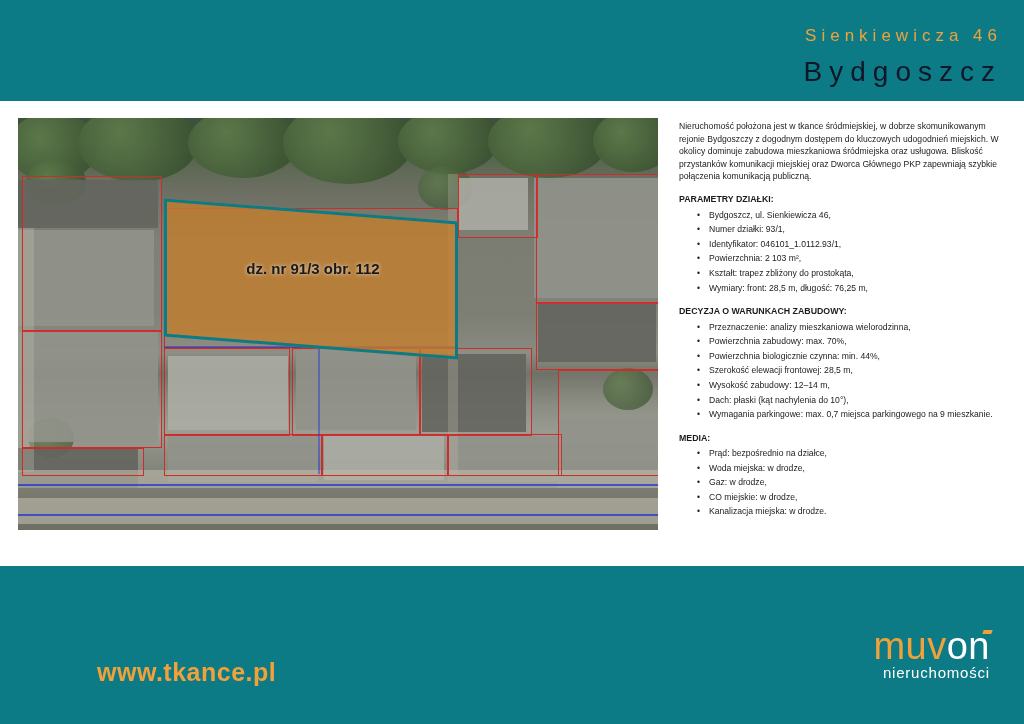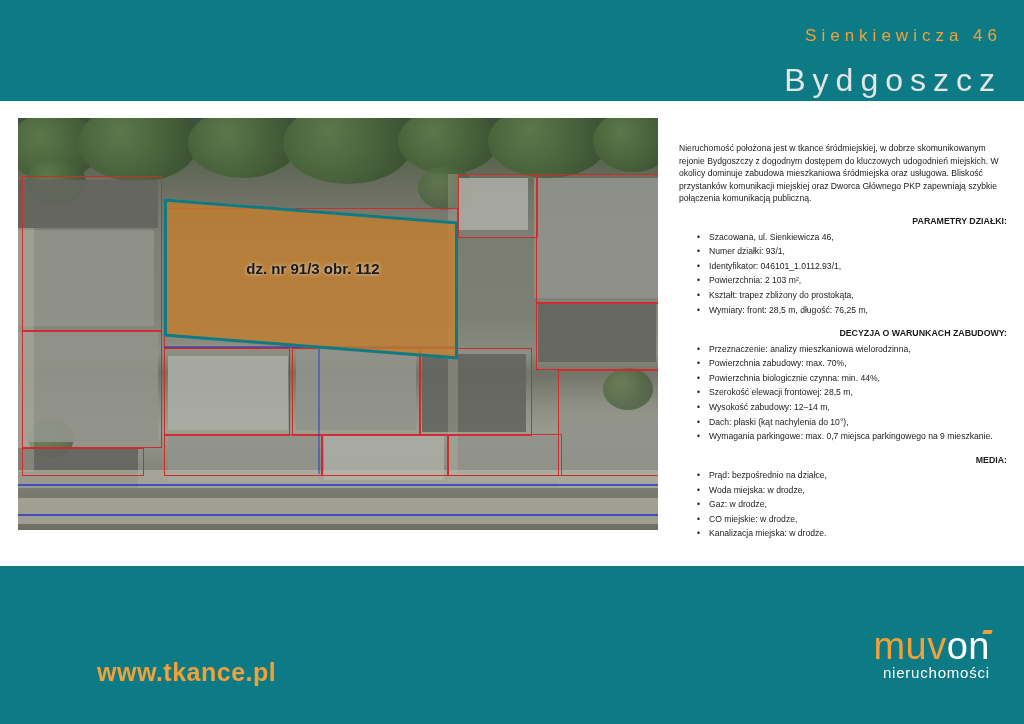--- a/index.html
+++ b/index.html
@@ -34,25 +34,25 @@
     text-align: right;
   }
   .header-sub {
     color: #f0a13a;
     font-size: 17px;
     letter-spacing: 5px;
     font-weight: normal;
     line-height: 20px;
   }
   .header-main {
-    color: #e5e5e5;
-    font-size: 32px;
+    color: #0f172a;
+    font-size: 28px;
     letter-spacing: 7px;
     line-height: 36px;
-    margin-top: 16px;
+    margin-top: 8px;
   }
 
   
   .body-band {
     position: absolute;
     left: 0; top: 101px;
     width: 1024px;
     height: 465px;
     background: #ffffff;
   }
@@ -134,34 +134,33 @@
     color: #1a1a1a;
     font-size: 15px;
     font-weight: bold;
     text-shadow: 0 0 4px rgba(255,255,255,0.75);
   }
 
   
   .text-col {
     position: absolute;
     left: 679px;
-    top: 142px;
+    top: 120px;
     width: 328px;
     color: #1b1b1b;
     font-size: 8.6px;
     line-height: 12.6px;
   }
   .text-col p.intro {
     margin: 0 0 10px 0;
   }
   .sec-title {
     font-weight: bold;
     font-size: 8.8px;
     margin: 0 0 3px 0;
-    text-align: right;
   }
   ul.bullets {
     margin: 0 0 11px 0;
     padding-left: 30px;
     list-style: none;
   }
   ul.bullets li {
     position: relative;
     margin: 0 0 2.2px 0;
     line-height: 12.4px;
@@ -296,21 +295,21 @@
     <div class="plot-label">dz. nr 91/3 obr. 112</div>
   </div>
 
   <div class="text-col">
     <p class="intro">Nieruchomość położona jest w tkance śródmiejskiej, w dobrze skomunikowanym rejonie Bydgoszczy z dogodnym dostępem do kluczowych udogodnień miejskich.
 W okolicy dominuje zabudowa mieszkaniowa śródmiejska oraz usługowa.
 Bliskość przystanków komunikacji miejskiej oraz Dworca Głównego PKP zapewniają szybkie połączenia komunikacją publiczną.</p>
 
     <div class="sec-title">PARAMETRY DZIAŁKI:</div>
     <ul class="bullets">
-      <li>Szacowana, ul. Sienkiewicza 46,</li>
+      <li>Bydgoszcz, ul. Sienkiewicza 46,</li>
       <li>Numer działki: 93/1,</li>
       <li>Identyfikator: 046101_1.0112.93/1,</li>
       <li>Powierzchnia: 2 103 m²,</li>
       <li>Kształt: trapez zbliżony do prostokąta,</li>
       <li>Wymiary: front: 28,5 m, długość: 76,25 m,</li>
     </ul>
 
     <div class="sec-title">DECYZJA O WARUNKACH ZABUDOWY:</div>
     <ul class="bullets">
       <li>Przeznaczenie: analizy mieszkaniowa wielorodzinna,</li>

